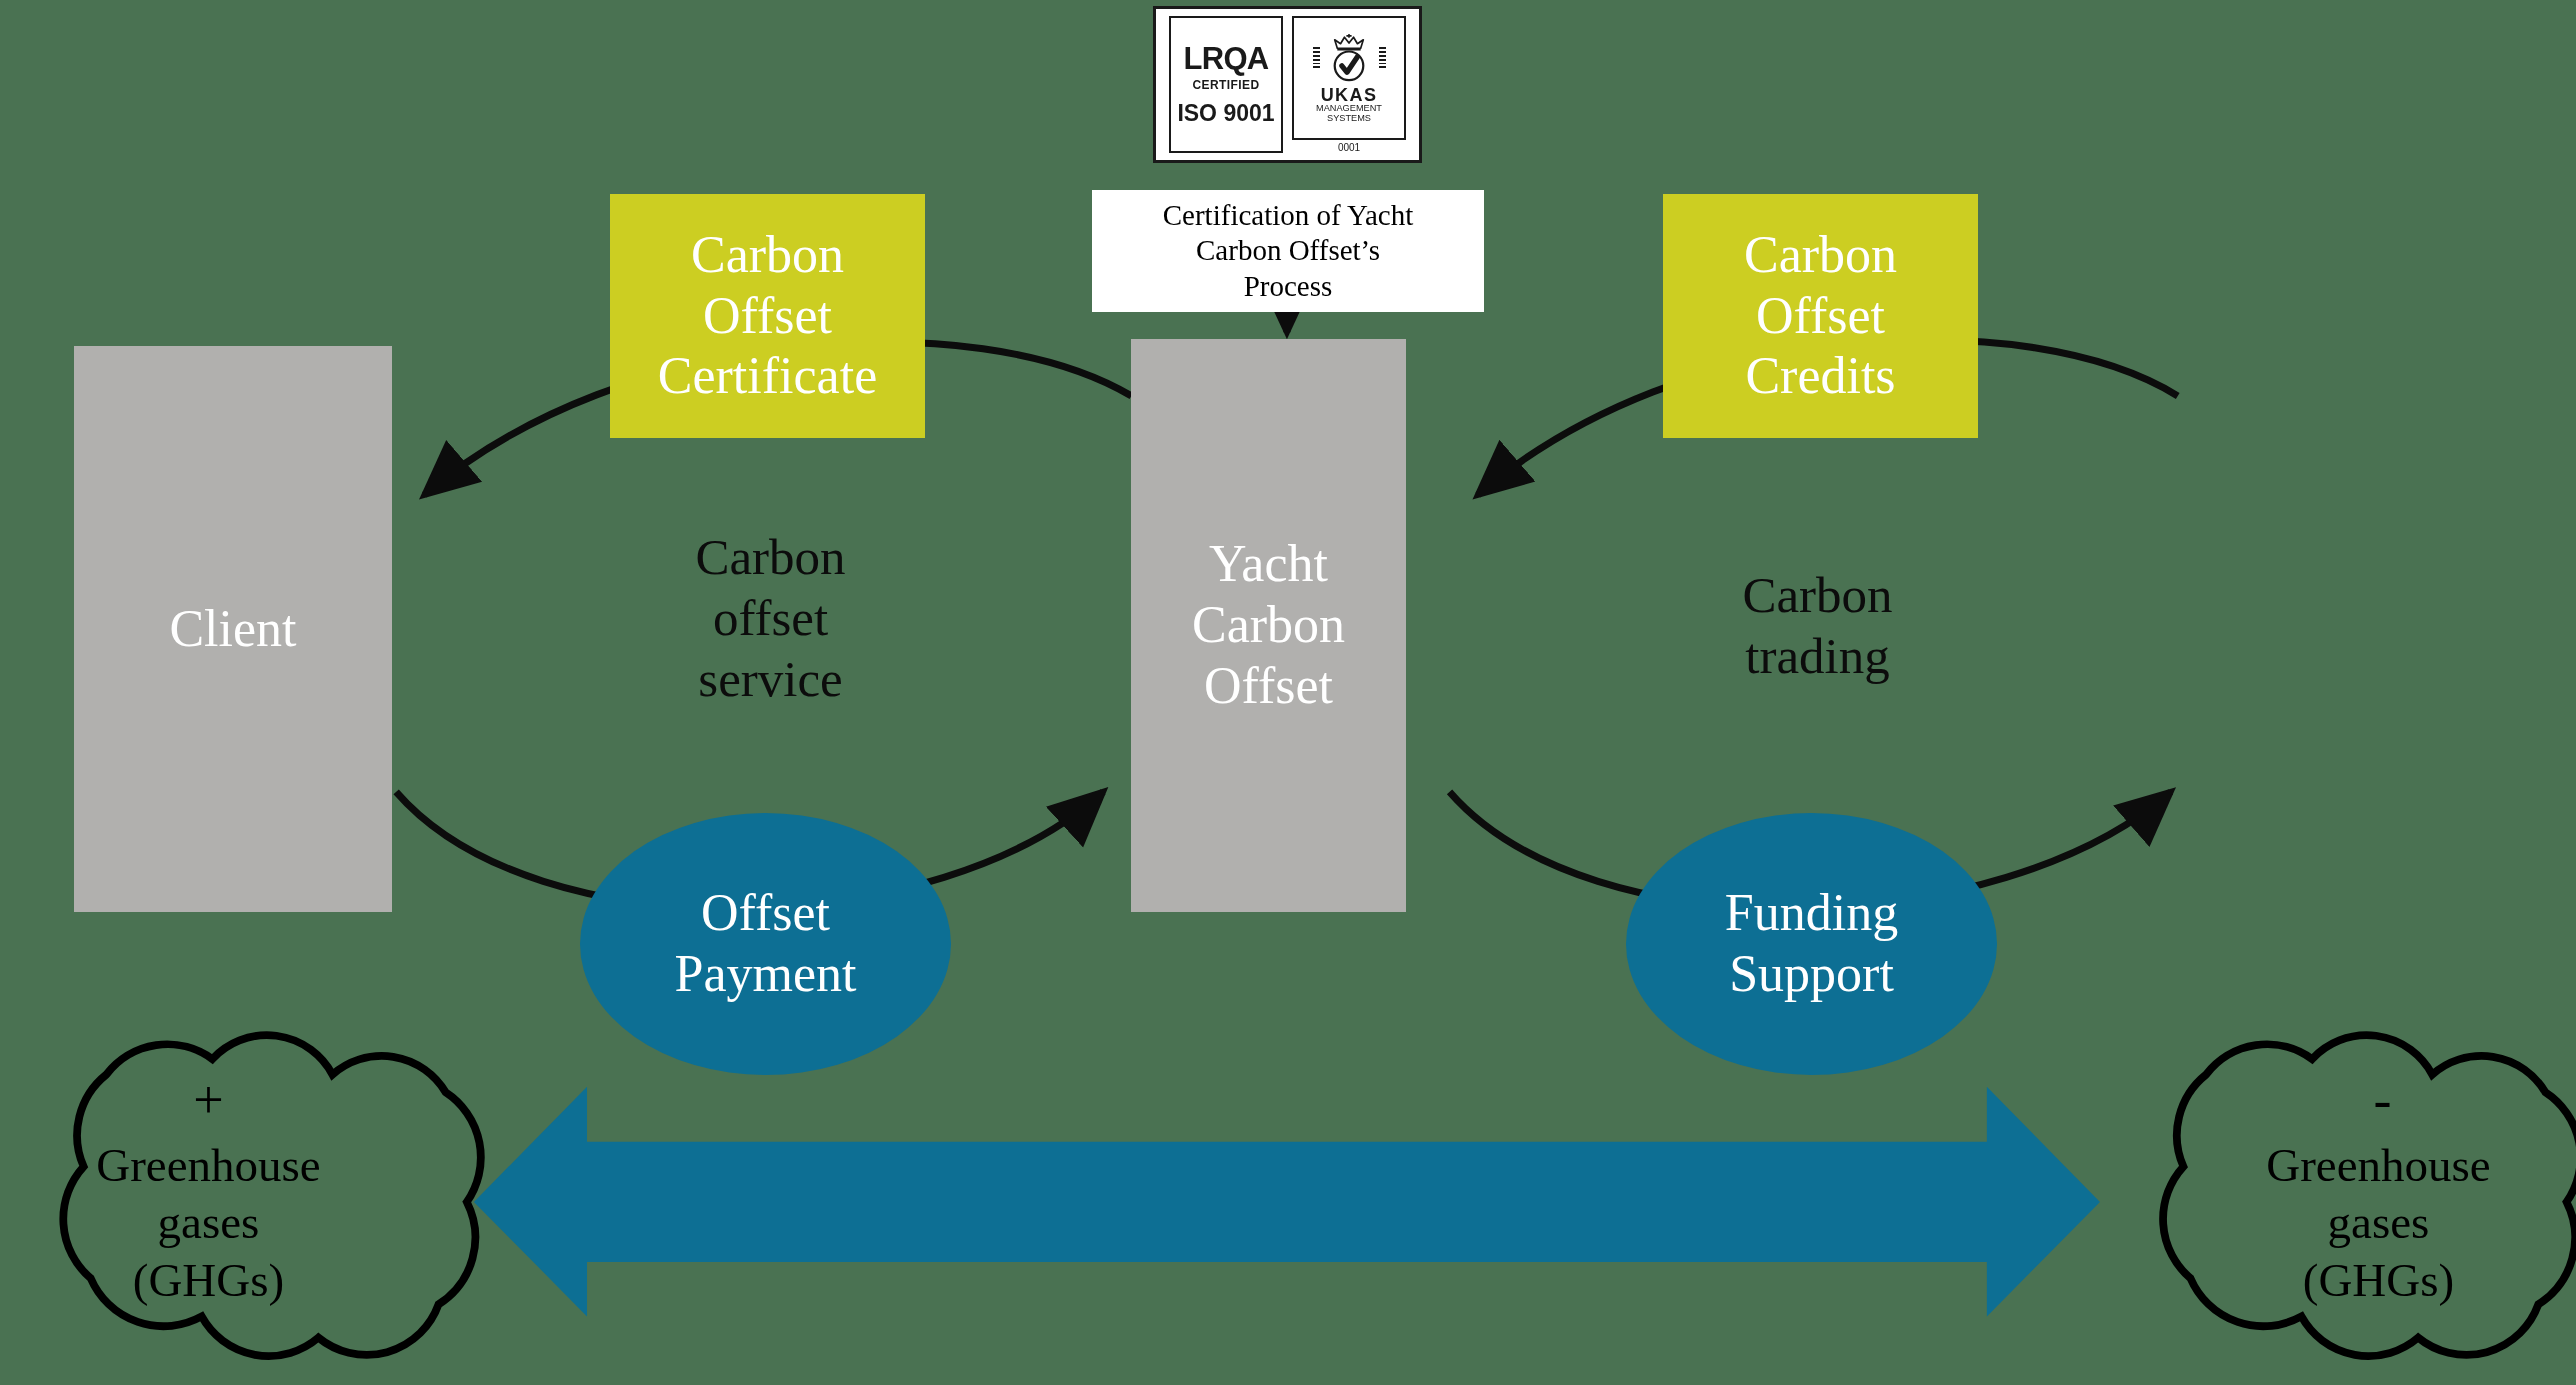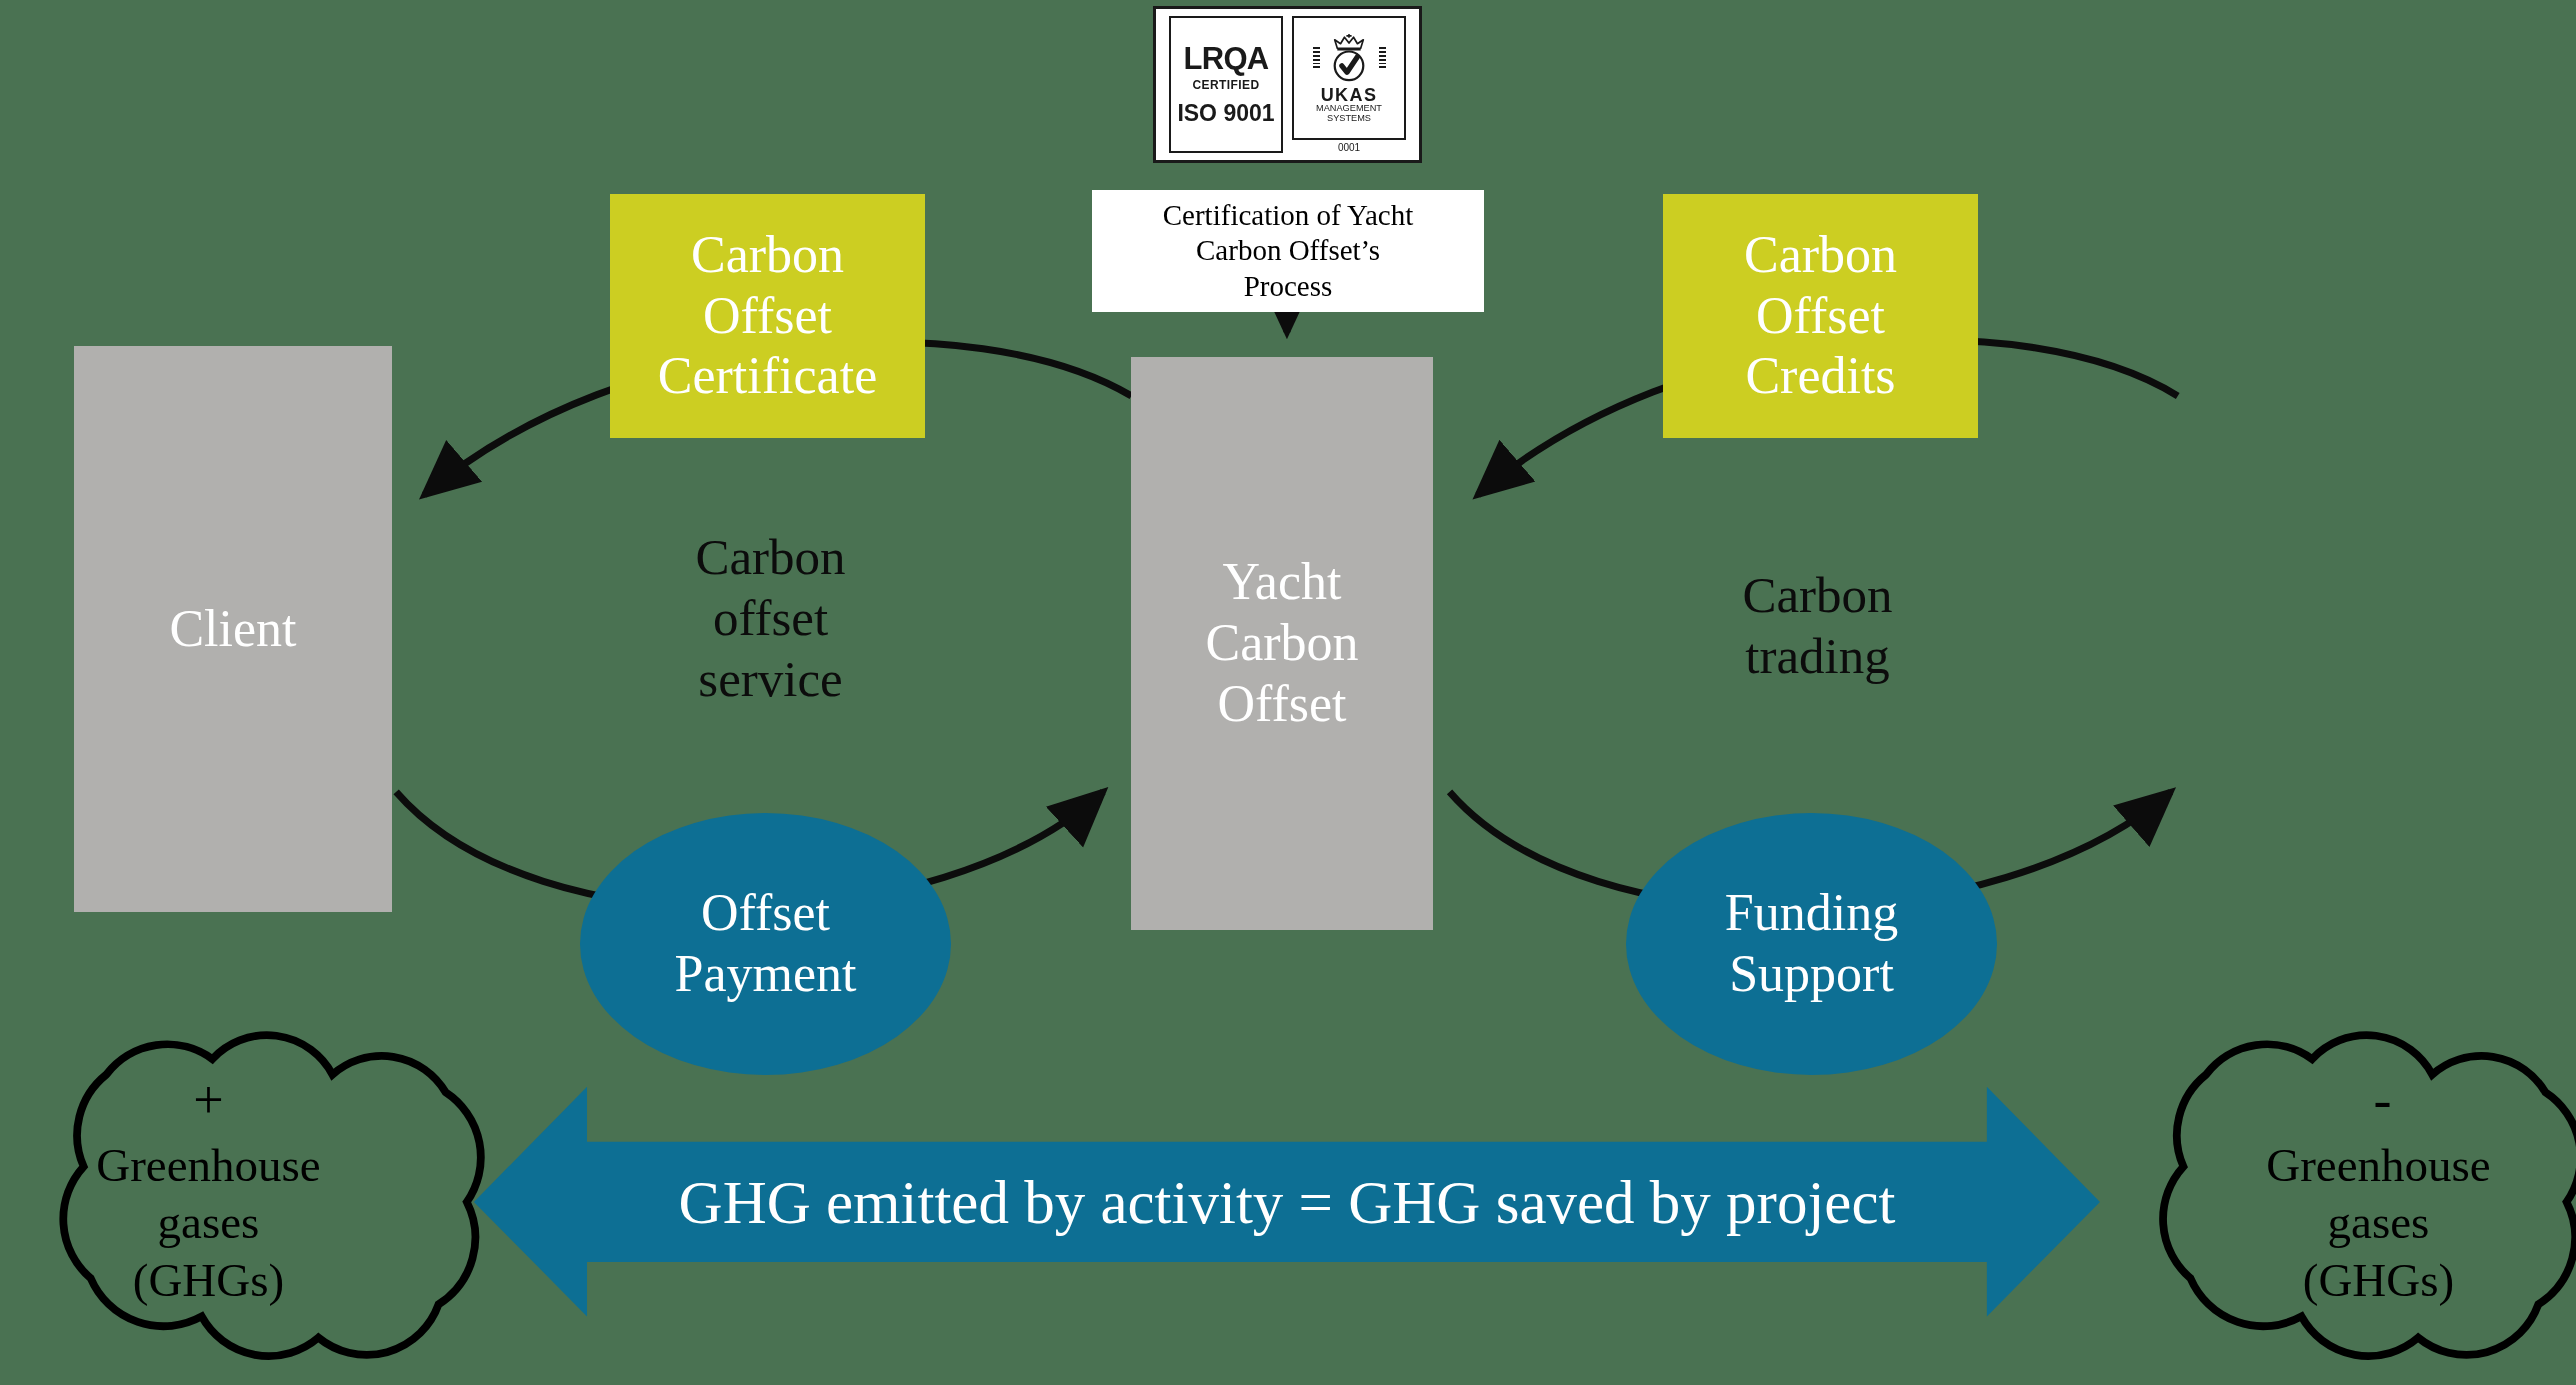--- a/index.html
+++ b/index.html
@@ -217,21 +217,21 @@
       <div class="cert-num">0001</div>
     </div>
   </div>
 
   <div class="node white-box" style="left:1092px;top:190px;width:392px;height:122px;flex-direction:column;">
     <span>Certification of Yacht</span>
     <span>Carbon Offset’s</span>
     <span>Process</span>
   </div>
 
-  <div class="node gray-box" style="left:1131px;top:357px;width:302px;height:573px;flex-direction:column;">
+  <div class="node gray-box" style="left:1131px;top:339px;width:275px;height:573px;flex-direction:column;">
     <span>Yacht</span>
     <span>Carbon</span>
     <span>Offset</span>
   </div>
 
   <div class="node yellow-box" style="left:1663px;top:194px;width:315px;height:244px;flex-direction:column;">
     <span>Carbon</span>
     <span>Offset</span>
     <span>Credits</span>
   </div>
@@ -254,16 +254,15 @@
     <span>(GHGs)</span>
   </div>
 
   <div class="node cloud-sign" style="left:2326px;top:1075px;width:113px;height:49px;">-</div>
   <div class="node cloud-label" style="left:2191px;top:1131px;width:375px;height:184px;flex-direction:column;">
     <span>Greenhouse</span>
     <span>gases</span>
     <span>(GHGs)</span>
   </div>
 
-  <div class="node bar-label" style="left:587px;top:1160px;width:1400px;height:85px;">GHG emitted by activity  =  GHG saved by project</div>
 
 </div>
 
 
 </body></html>

